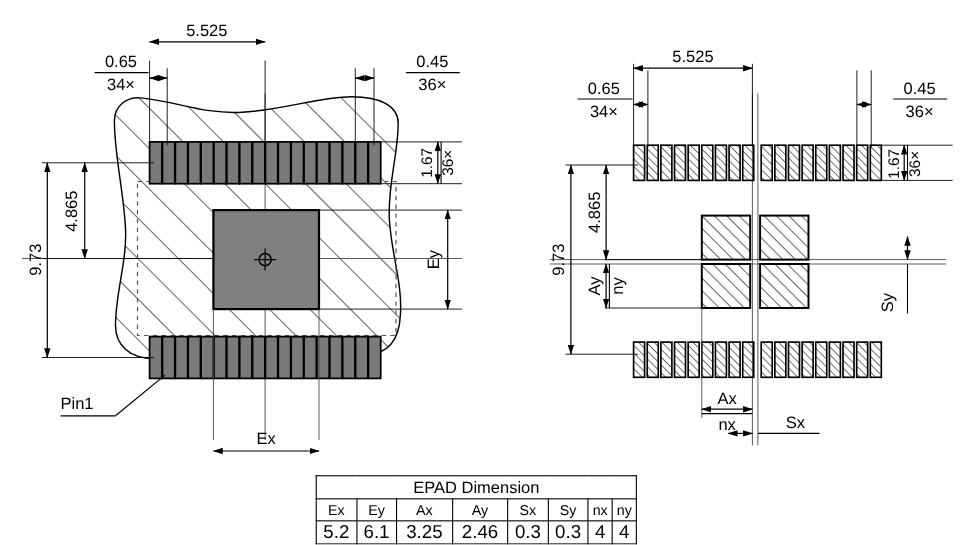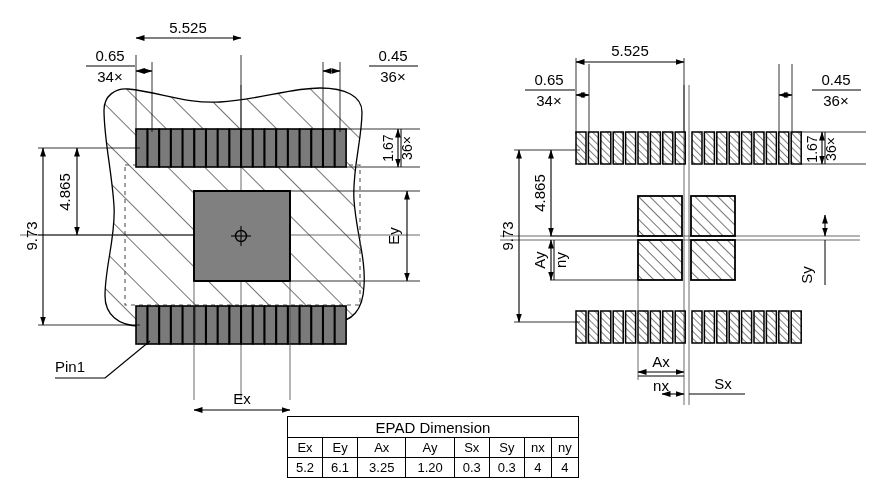--- a/index.html
+++ b/index.html
@@ -18,21 +18,21 @@
     fill: #000;
   }
   .dimtext-sm {
     font-family: "Liberation Sans", sans-serif;
     font-size: 14px;
     fill: #000;
   }
   #epad-table {
     position: absolute;
     left: 287px;
-    top: 416px;
+    top: 432px;
     width: 292px;
     border-collapse: collapse;
     background: #fff;
   }
   #epad-table td, #epad-table th {
     border: 1px solid #000;
     text-align: center;
     font-family: "Liberation Sans", sans-serif;
     color: #000;
     padding: 0;
@@ -41,21 +41,21 @@
     font-size: 15px;
     height: 21px;
     font-weight: normal;
   }
   #epad-table .hdr-cell {
     font-size: 13px;
     height: 20px;
     font-weight: normal;
   }
   #epad-table .val-cell {
-    font-size: 13px;
+    font-size: 17px;
     height: 20px;
   }
 </style>
 </head>
 <body>
 
 <div id="root">
 
   <svg id="main-svg" width="880" height="495" viewBox="0 0 880 495">
     <defs>
@@ -353,21 +353,21 @@
         <td class="hdr-cell">Ay</td>
         <td class="hdr-cell">Sx</td>
         <td class="hdr-cell">Sy</td>
         <td class="hdr-cell">nx</td>
         <td class="hdr-cell">ny</td>
       </tr>
       <tr>
         <td class="val-cell">5.2</td>
         <td class="val-cell">6.1</td>
         <td class="val-cell">3.25</td>
-        <td class="val-cell">1.20</td>
+        <td class="val-cell">2.46</td>
         <td class="val-cell">0.3</td>
         <td class="val-cell">0.3</td>
         <td class="val-cell">4</td>
         <td class="val-cell">4</td>
       </tr>
     </tbody>
   </table>
 
 </div>
 

